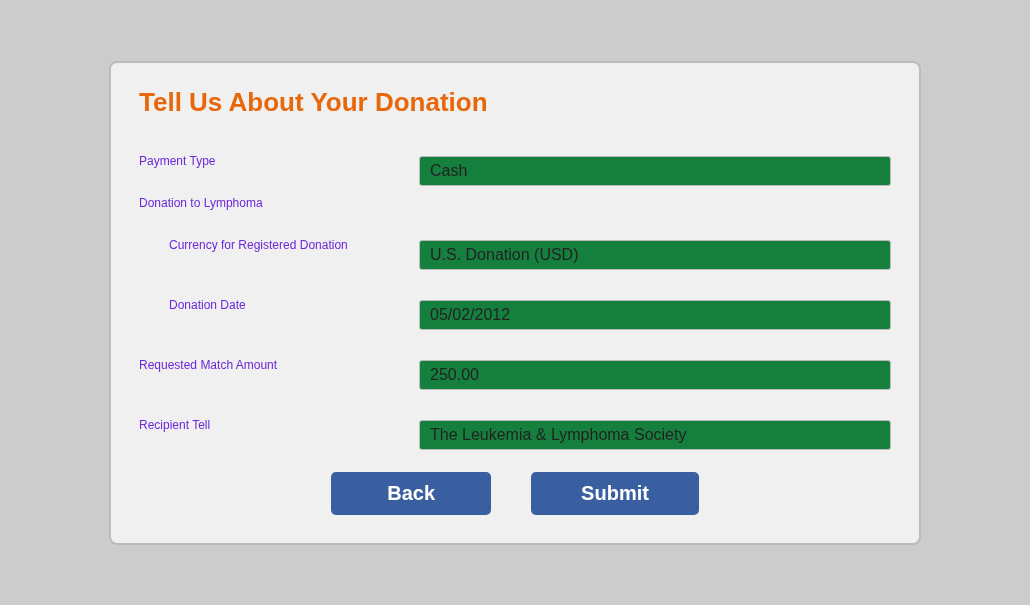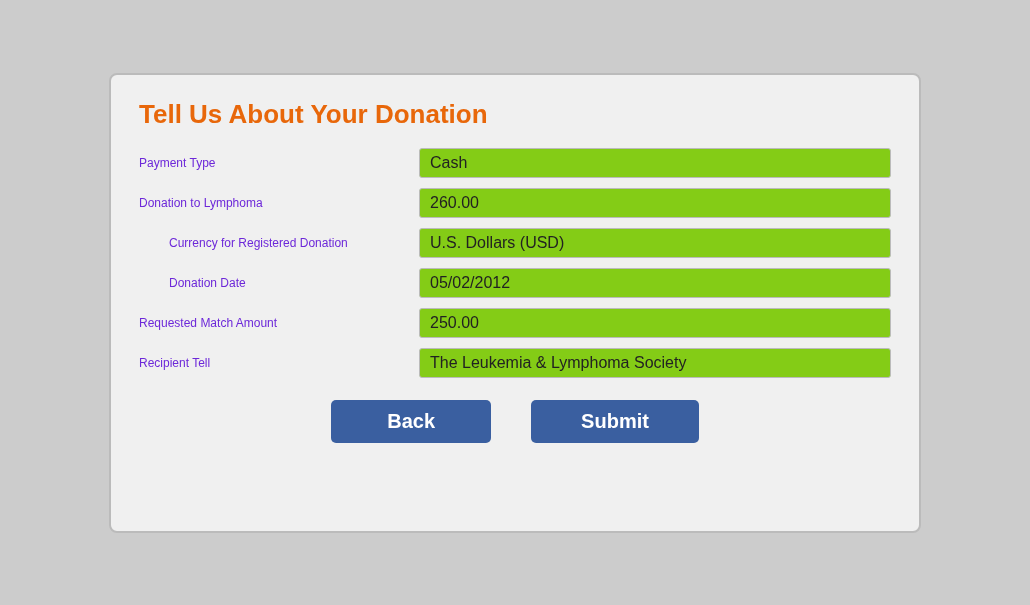--- a/index.html
+++ b/index.html
@@ -45,30 +45,31 @@
       color: #6d28d9;
       flex: 0 0 auto;
       min-width: 280px;
     }
 
     .form-label.indented {
       padding-left: 30px;
     }
 
     .form-value {
-      background: #84cc16;
+      background: #15803d;
       border: 1px solid #bbbbbb;
       border-radius: 3px;
       padding: 5px 10px;
       font-size: 16px;
       color: #222;
       flex: 1;
       min-height: 30px;
       display: flex;
       align-items: center;
+      margin-top: 20px;
     }
 
     .button-row {
       display: flex;
       justify-content: center;
       gap: 40px;
       margin-top: 22px;
     }
 
     .btn {
@@ -89,25 +90,24 @@
 <div class="card">
   <div class="title">Tell Us About Your Donation</div>
 
   <div id="form-rows">
       <div class="form-row">
         <div class="form-label">Payment Type</div>
         <div class="form-value">Cash</div>
       </div>
       <div class="form-row">
         <div class="form-label">Donation to Lymphoma</div>
-        <div class="form-value">260.00</div>
       </div>
       <div class="form-row">
         <div class="form-label indented">Currency for Registered Donation</div>
-        <div class="form-value">U.S. Dollars (USD)</div>
+        <div class="form-value">U.S. Donation (USD)</div>
       </div>
       <div class="form-row">
         <div class="form-label indented">Donation Date</div>
         <div class="form-value">05/02/2012</div>
       </div>
       <div class="form-row">
         <div class="form-label">Requested Match Amount</div>
         <div class="form-value">250.00</div>
       </div>
       <div class="form-row">

